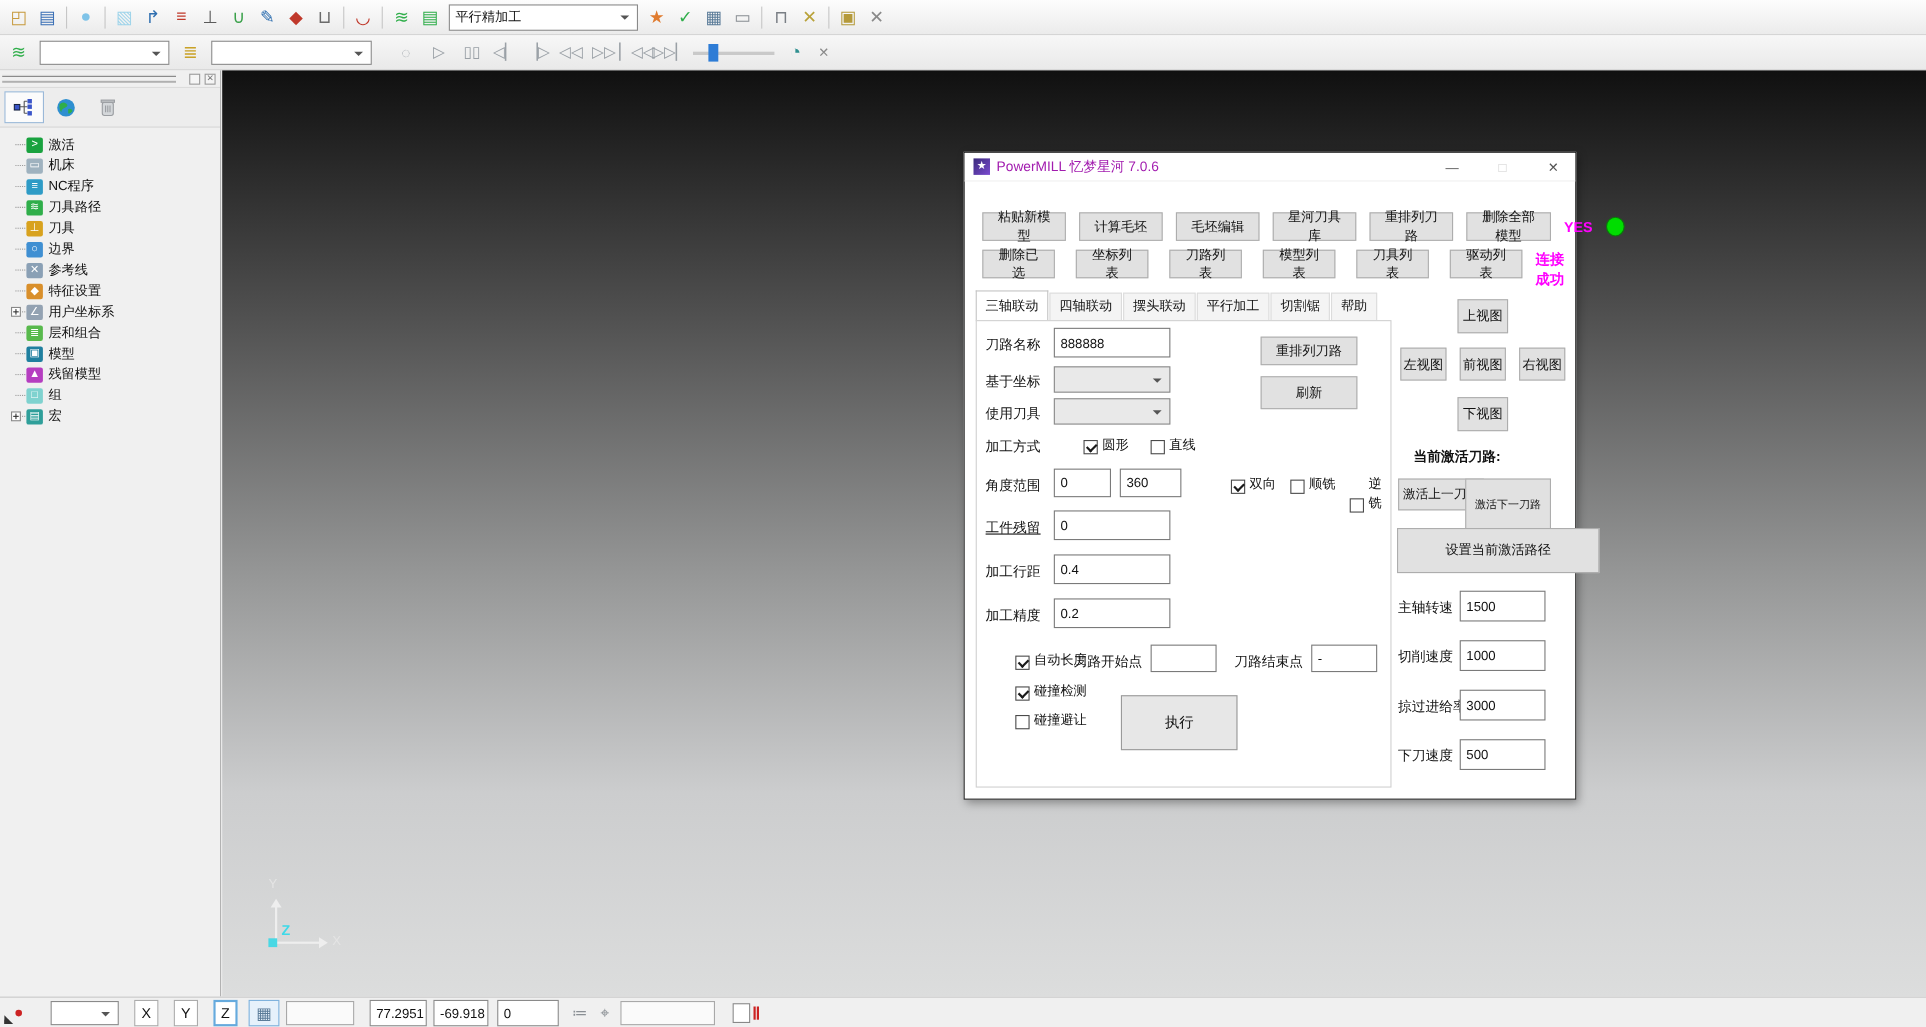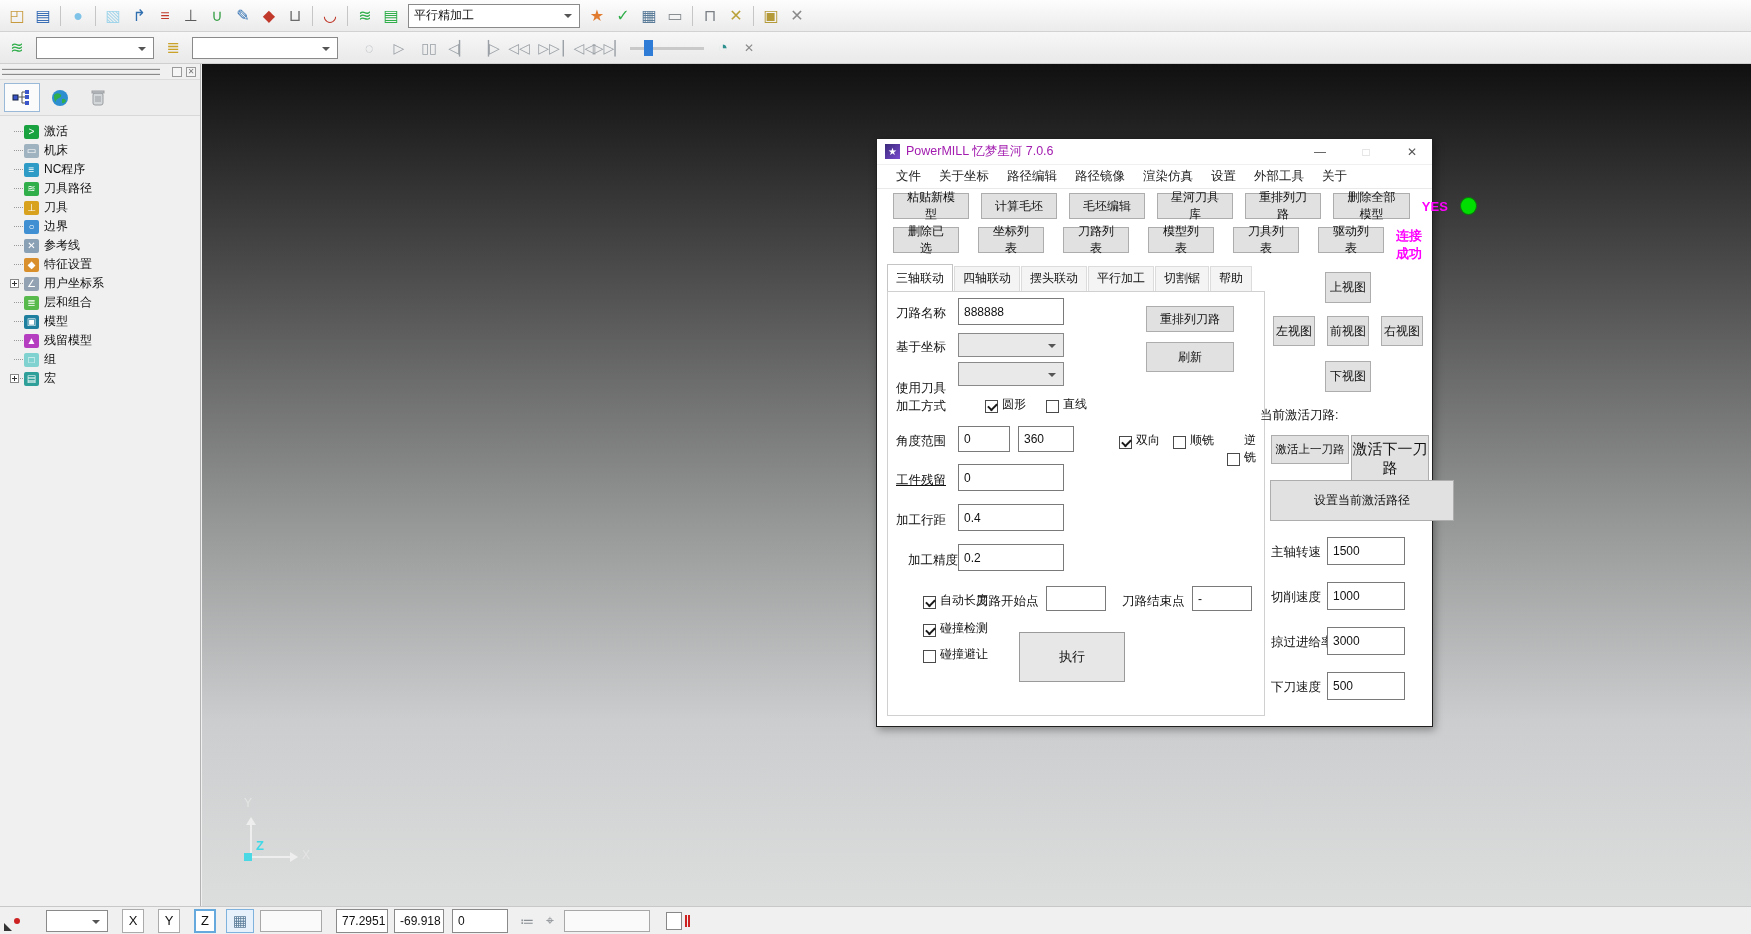--- a/index.html
+++ b/index.html
@@ -374,39 +374,20 @@
 
 <div id="dialog">
   <div id="dlg-titlebar">
     <span id="dlg-icon">★</span>
     <span id="dlg-title">PowerMILL 忆梦星河  7.0.6</span>
     <span style="flex:1"></span>
     <span class="winbtn">—</span>
     <span class="winbtn dim">□</span>
     <span class="winbtn">✕</span>
   </div>
-  <div id="dlg-menubar">
-
-      <span class="menu-item">文件</span>
-
-      <span class="menu-item">关于坐标</span>
-
-      <span class="menu-item">路径编辑</span>
-
-      <span class="menu-item">路径镜像</span>
-
-      <span class="menu-item">渲染仿真</span>
-
-      <span class="menu-item">设置</span>
-
-      <span class="menu-item">外部工具</span>
-
-      <span class="menu-item">关于</span>
-
-  </div>
 
   <div class="actrow" style="top:54px;">
     <div style="display:flex;gap:12px;">
       <button class="btn">粘贴新模型</button>
         <button class="btn">计算毛坯</button>
         <button class="btn">毛坯编辑</button>
         <button class="btn">星河刀具库</button>
         <button class="btn">重排列刀路</button>
         <button class="btn">删除全部模型</button>
     </div>
@@ -447,21 +428,21 @@
       <span>888888</span>
     </div>
     <button class="btn" style="position:absolute;left:258px;top:14px;width:88px;height:26px;">重排列刀路</button>
 
     <span class="flabel" style="left:8px;top:47px;">基于坐标</span>
     <div class="combo" style="position:absolute;left:70px;top:41px;width:106px;height:24px;">
       <span></span>
     </div>
     <button class="btn" style="position:absolute;left:258px;top:50px;width:88px;height:30px;">刷新</button>
 
-    <span class="flabel" style="left:8px;top:88px;">使用刀具</span>
+    <span class="flabel" style="left:8px;top:76px;">使用刀具</span>
     <div class="combo" style="position:absolute;left:70px;top:70px;width:106px;height:24px;">
       <span></span>
     </div>
 
     <span class="flabel" style="left:8px;top:106px;">加工方式</span>
     <div class="cbrow" style="left:70px;top:104px;">
       <span class="cb checked"></span>
       <span>圆形</span>
     </div>
     <div class="cbrow" style="left:131px;top:104px;">
@@ -492,21 +473,21 @@
     <span class="flabel" style="left:8px;top:180px;text-decoration:underline;">工件残留</span>
     <div class="tb" style="position:absolute;left:70px;top:172px;width:106px;height:27px;">
       <span>0</span>
     </div>
 
     <span class="flabel" style="left:8px;top:220px;">加工行距</span>
     <div class="tb" style="position:absolute;left:70px;top:212px;width:106px;height:27px;">
       <span>0.4</span>
     </div>
 
-    <span class="flabel" style="left:20px;top:260px;text-align:right;">加工精度</span>
+    <span class="flabel" style="left:8px;top:260px;text-align:right;">加工精度</span>
     <div class="tb" style="position:absolute;left:70px;top:252px;width:106px;height:27px;">
       <span>0.2</span>
     </div>
 
     <div class="cbrow" style="left:8px;top:300px;">
       <span class="cb checked"></span>
       <span>自动长度</span>
     </div>
     <span class="flabel" style="left:88px;top:301px;">刀路开始点</span>
     <div class="tb" style="position:absolute;left:158px;top:294px;width:60px;height:25px;">
@@ -528,23 +509,23 @@
 
     <button class="btn" style="position:absolute;left:131px;top:340px;width:106px;height:50px;background:#e7e7e7;border-color:#9a9a9a;font-size:13px;">执行</button>
   </div>
 
   <button class="btn" style="position:absolute;left:448px;top:133px;width:46px;height:31px;">上视图</button>
   <button class="btn" style="position:absolute;left:396px;top:177px;width:42px;height:30px;">左视图</button>
   <button class="btn" style="position:absolute;left:450px;top:177px;width:42px;height:30px;">前视图</button>
   <button class="btn" style="position:absolute;left:504px;top:177px;width:42px;height:30px;">右视图</button>
   <button class="btn" style="position:absolute;left:448px;top:222px;width:46px;height:31px;">下视图</button>
 
-  <span class="rlabel" style="left:383px;top:268px;">当前激活刀路:</span>
+  <span class="rlabel" style="left:408px;top:268px;font-weight:bold;">当前激活刀路:</span>
   <button class="btn" style="position:absolute;left:394px;top:296px;width:78px;height:29px;font-size:11.5px;">激活上一刀路</button>
-  <button class="btn" style="position:absolute;left:474px;top:296px;width:78px;height:47px;font-size:15px;">激活下一刀路</button>
+  <button class="btn" style="position:absolute;left:455px;top:296px;width:78px;height:47px;font-size:10px;">激活下一刀路</button>
   <button class="btn" style="position:absolute;left:393px;top:341px;width:184px;height:41px;">设置当前激活路径</button>
 
   <div class="param-col">
 
       <div class="param-row">
         <span class="plabel">主轴转速</span>
         <div class="tb">
           <span>1500</span>
         </div>
       </div>

